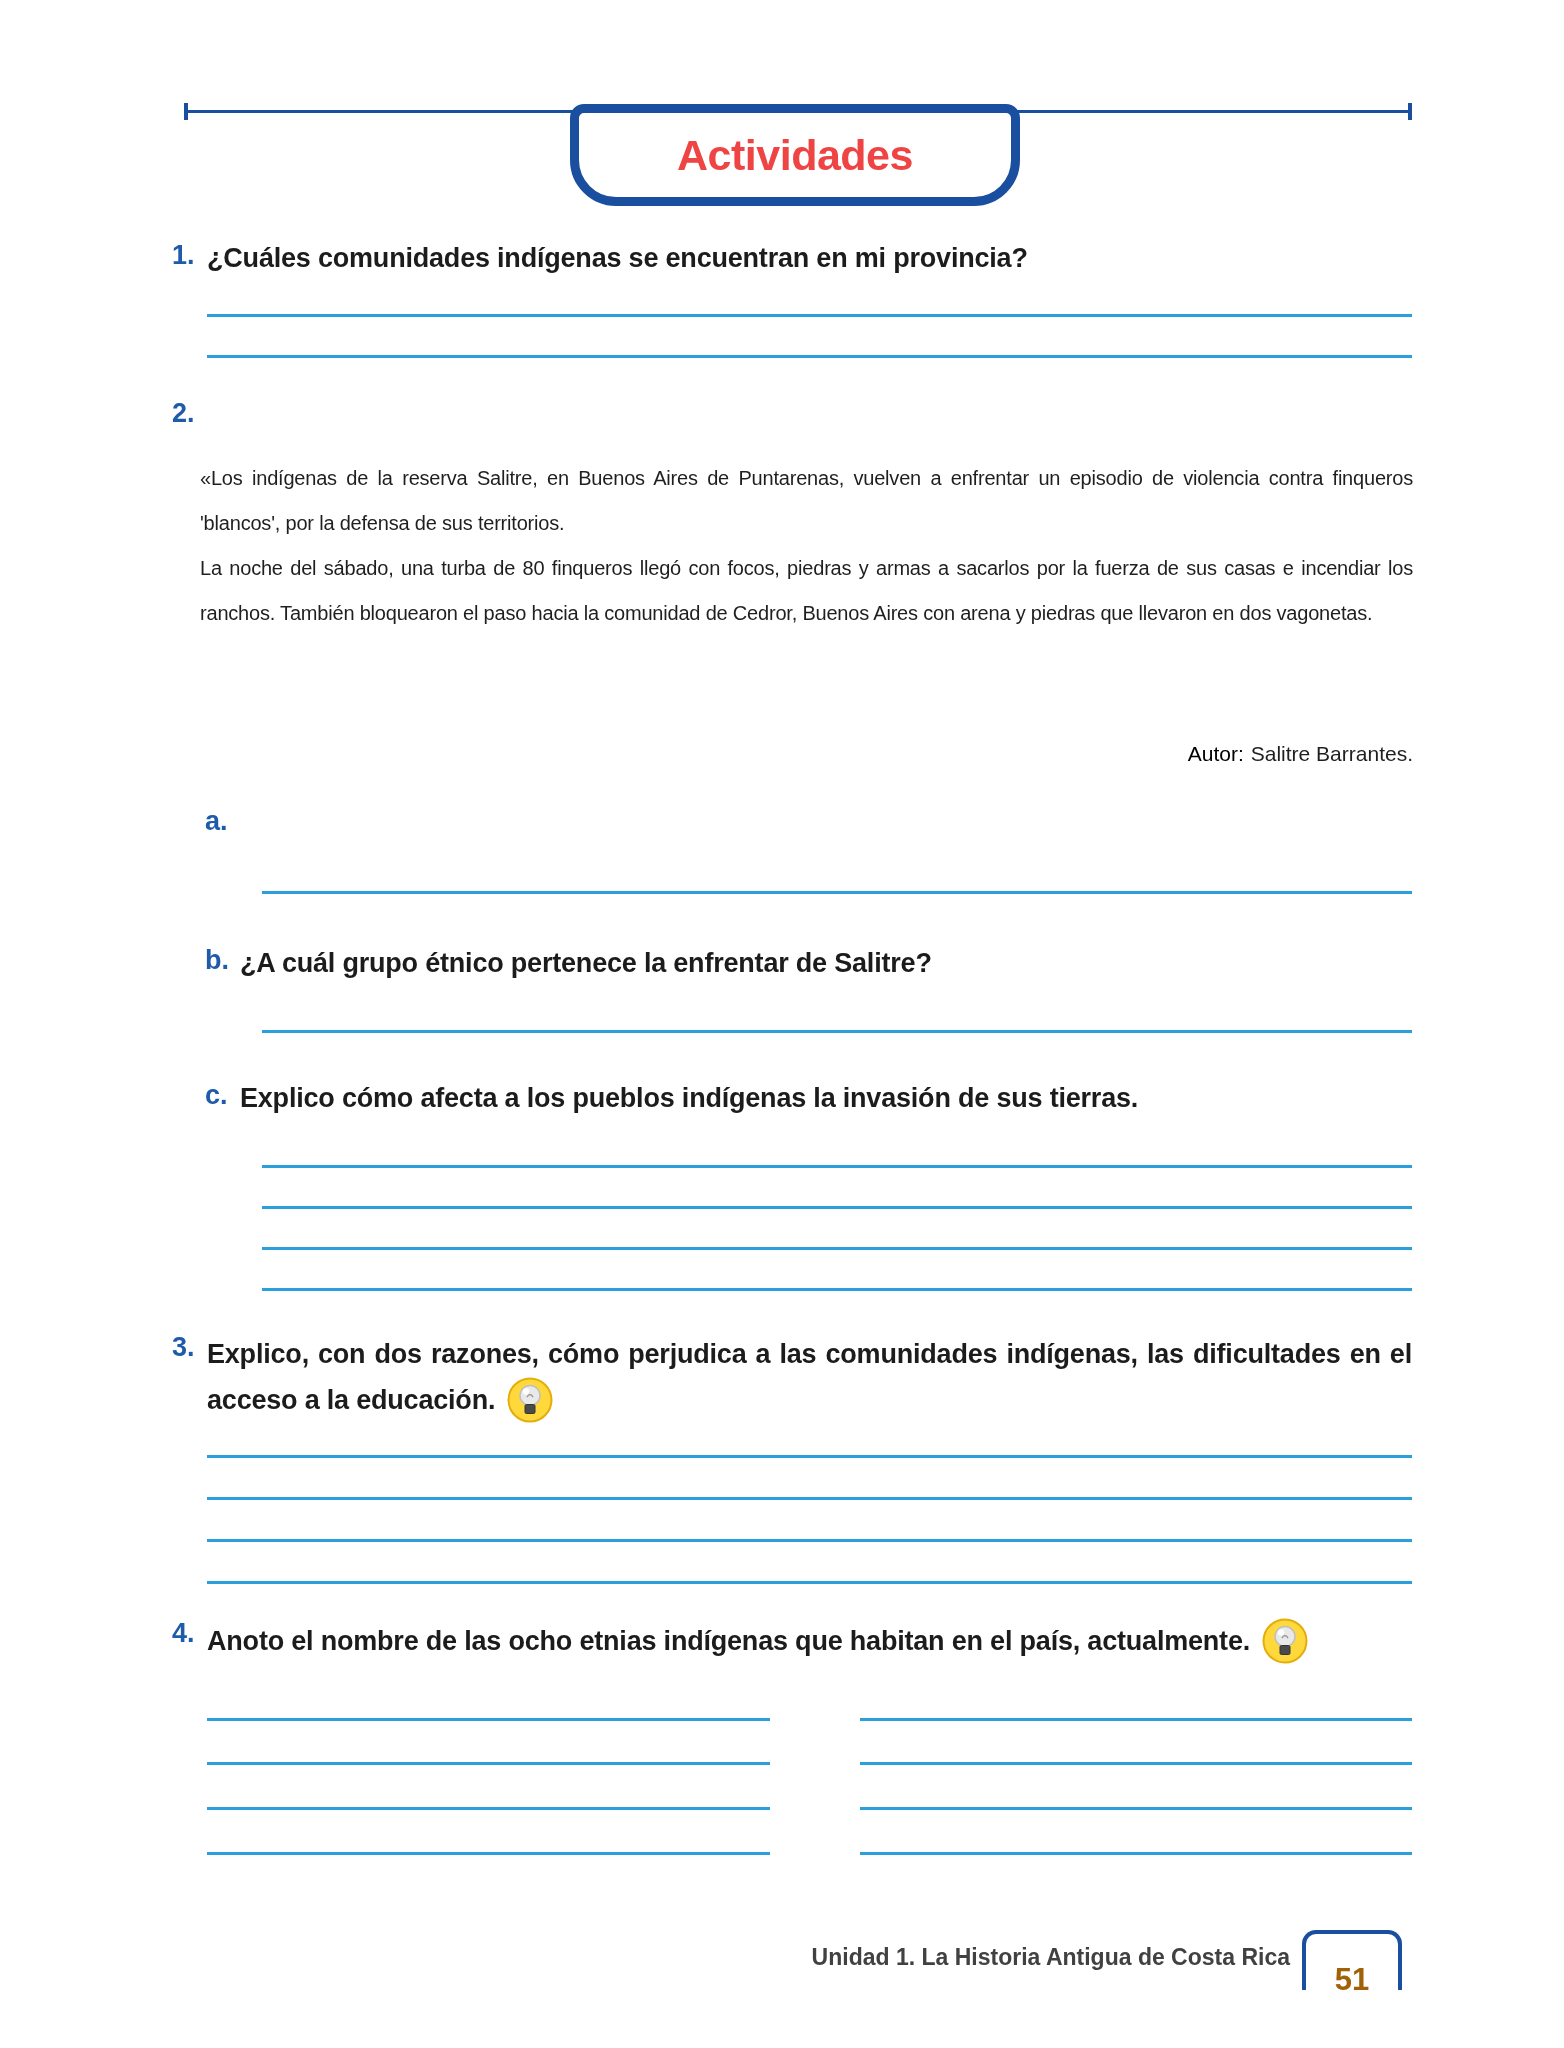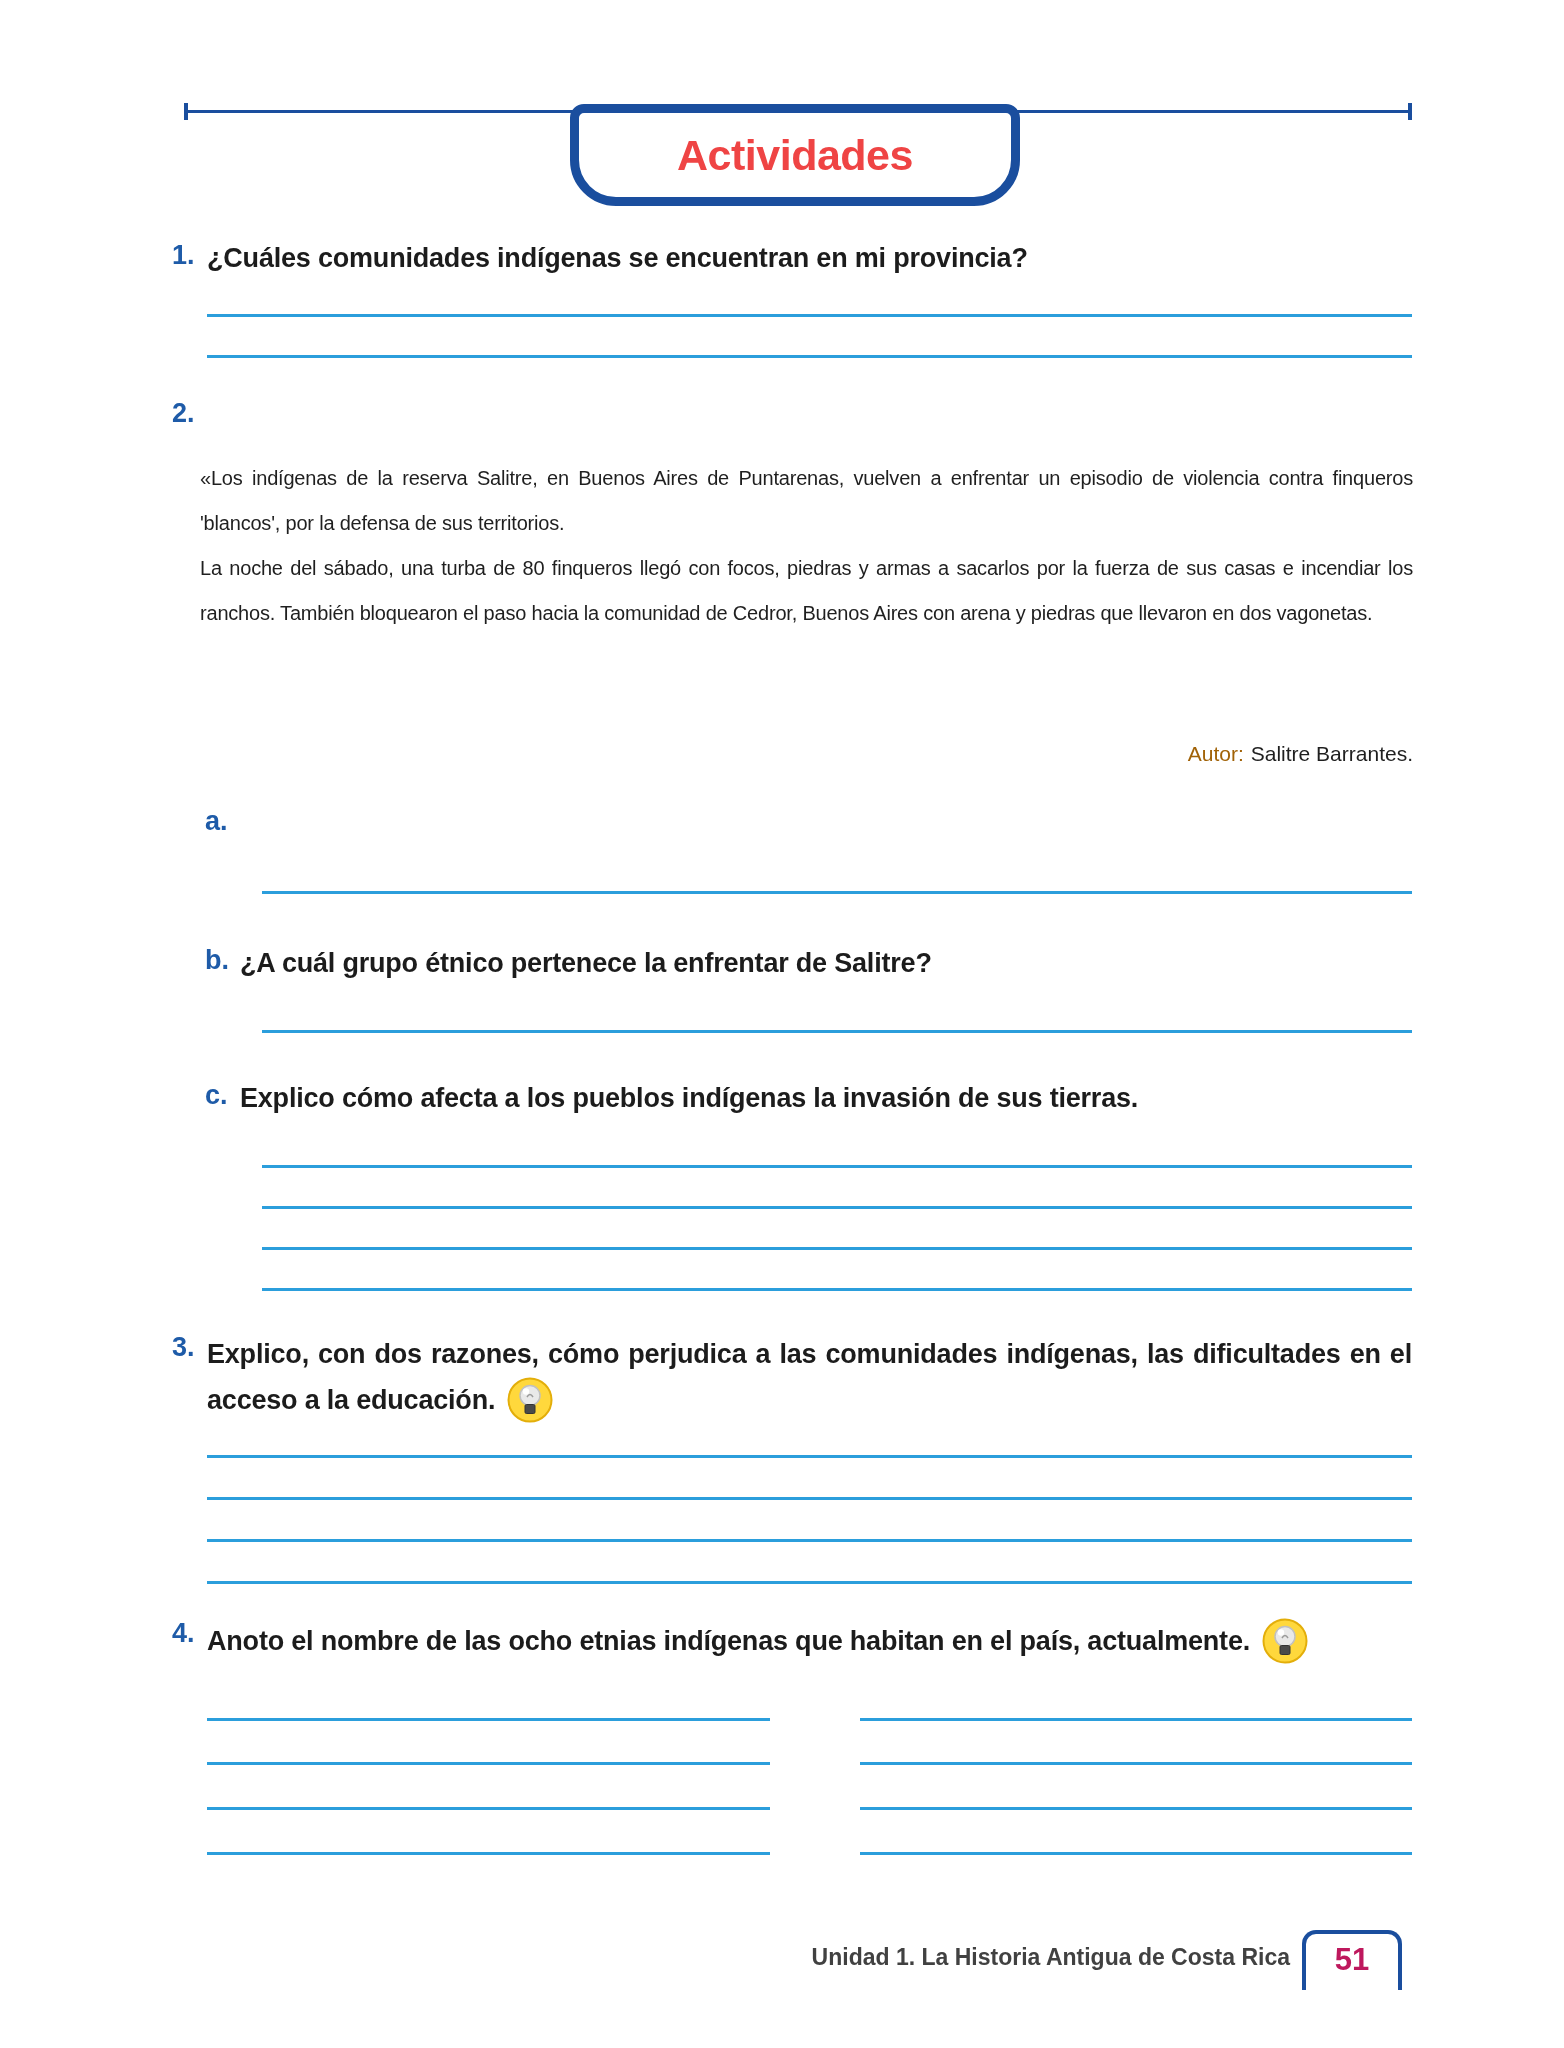--- a/index.html
+++ b/index.html
@@ -37,40 +37,40 @@
   .q-text { font-size: 27px; font-weight: 600; color: #1c1c1c; line-height: 36px; letter-spacing: -0.2px; }
   .sub-letter { font-size: 27px; font-weight: 700; color: #1E5BA8; }
 
   .quote {
     font-size: 20px; line-height: 45px; color: #1f1f1f;
     text-align: justify; letter-spacing: -0.2px; font-weight: 400;
   }
   .quote p { margin: 0; }
 
   .author-line { font-size: 21px; text-align: right; color: #1f1f1f; }
-  .author-label { color: #a16207; margin-top: 24px; }
+  .author-label { color: #000000; margin-top: 24px; }
   .author-name { margin-left: 7px; }
 
   .answer-line { height: 3px; background: #2B9EDC; }
 
   .justify-block { text-align: justify; }
 
   .bulb { vertical-align: -14px; margin-left: 12px; }
 
   
   .footer-unit { font-size: 23px; font-weight: 700; color: #414141; }
   .page-tab {
     left: 1302px; top: 1930px; width: 100px; height: 60px;
     border: 4px solid #1A4E9E; border-bottom: none;
     border-radius: 14px 14px 0 0;
     background: #ffffff;
     display: flex; justify-content: center; align-items: flex-start;
     padding-top: 8px;
   }
-  .page-number { font-size: 31px; font-weight: 700; color: #be185d; }
+  .page-number { font-size: 31px; font-weight: 700; color: #a16207; margin-top: 20px; }
 </style>
 </head>
 <body>
 
 <div class="page">
 
   <div class="abs header-rule"></div>
   <div class="abs rule-tick tick-left"></div>
   <div class="abs rule-tick tick-right"></div>
   <div class="abs title-box">

